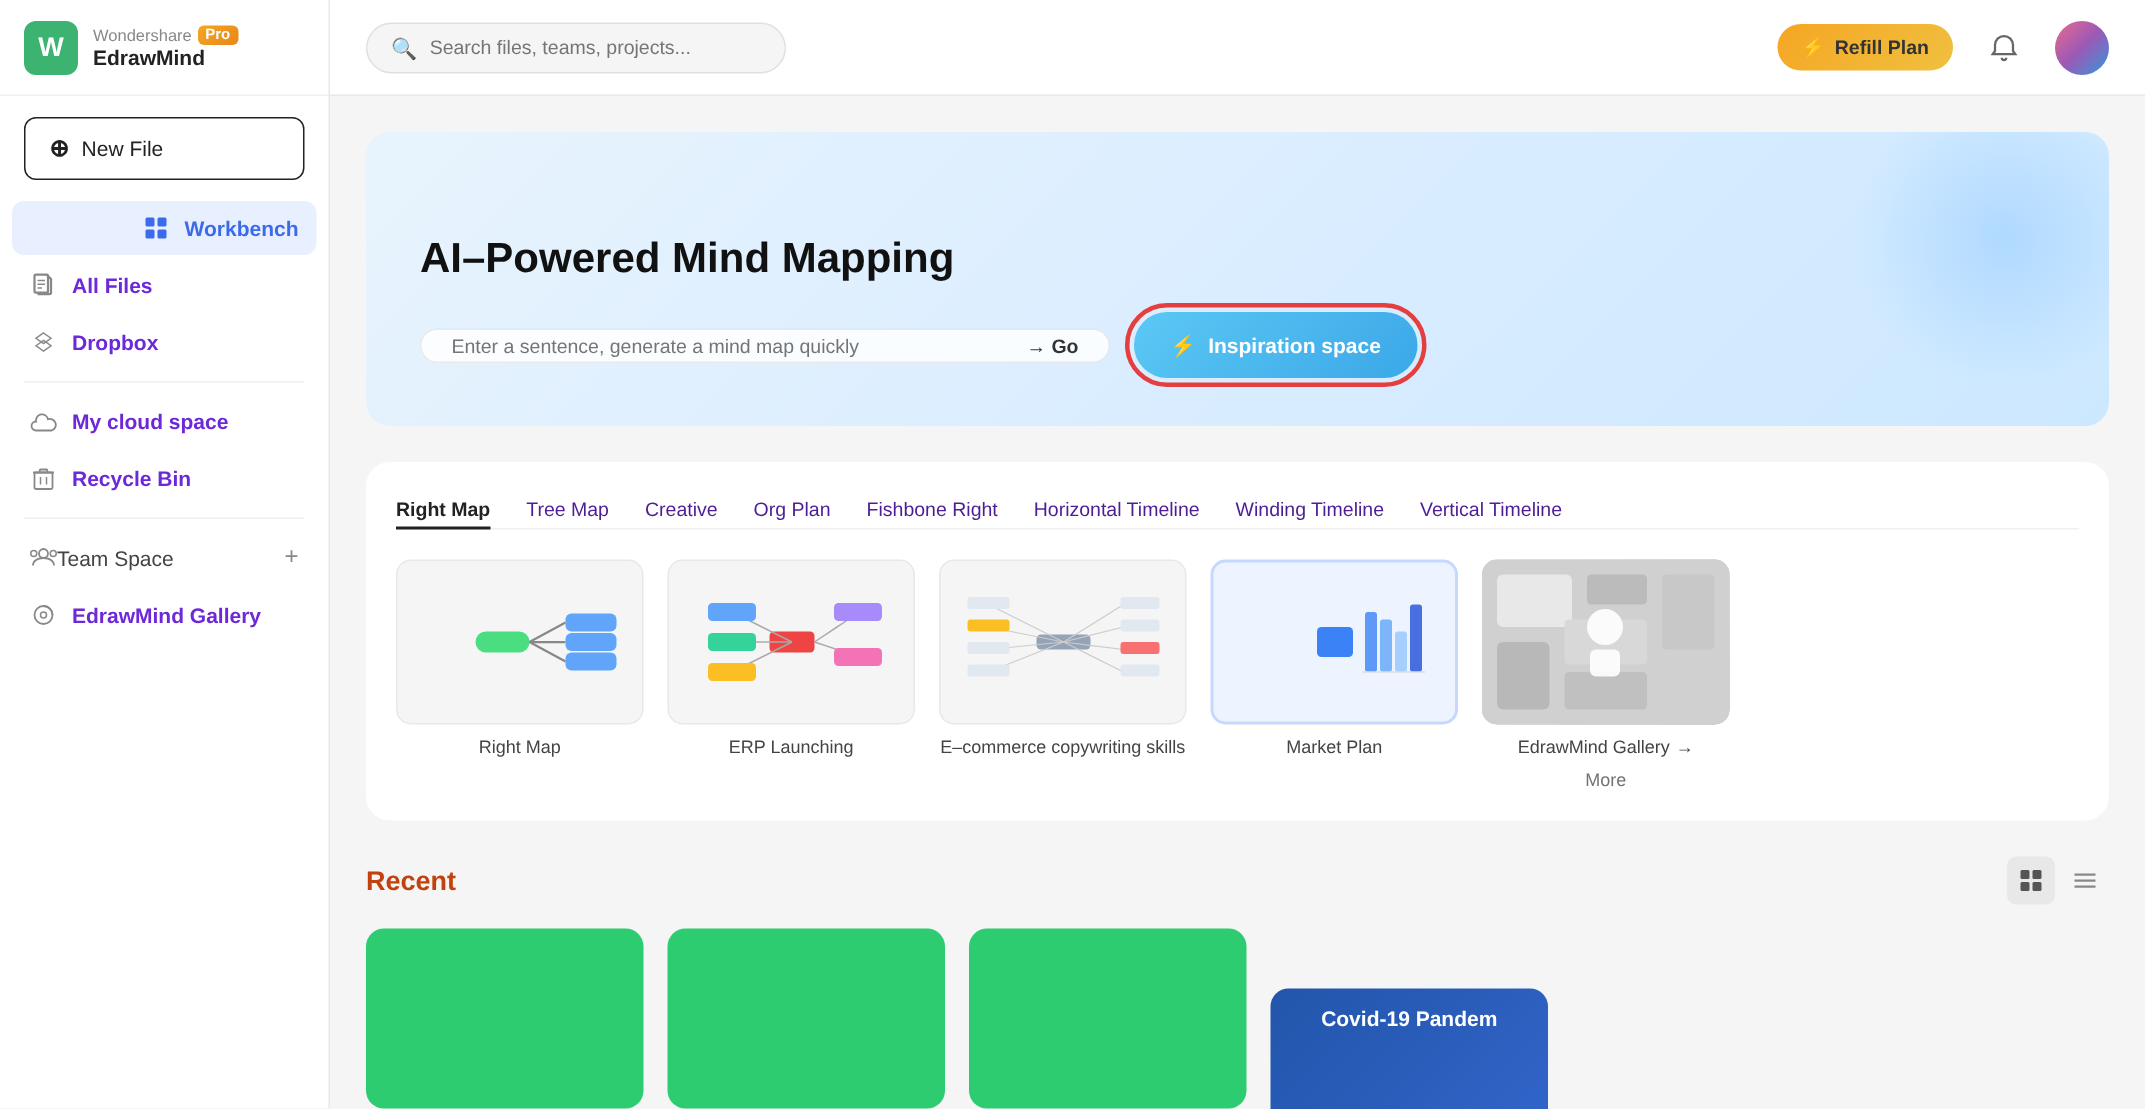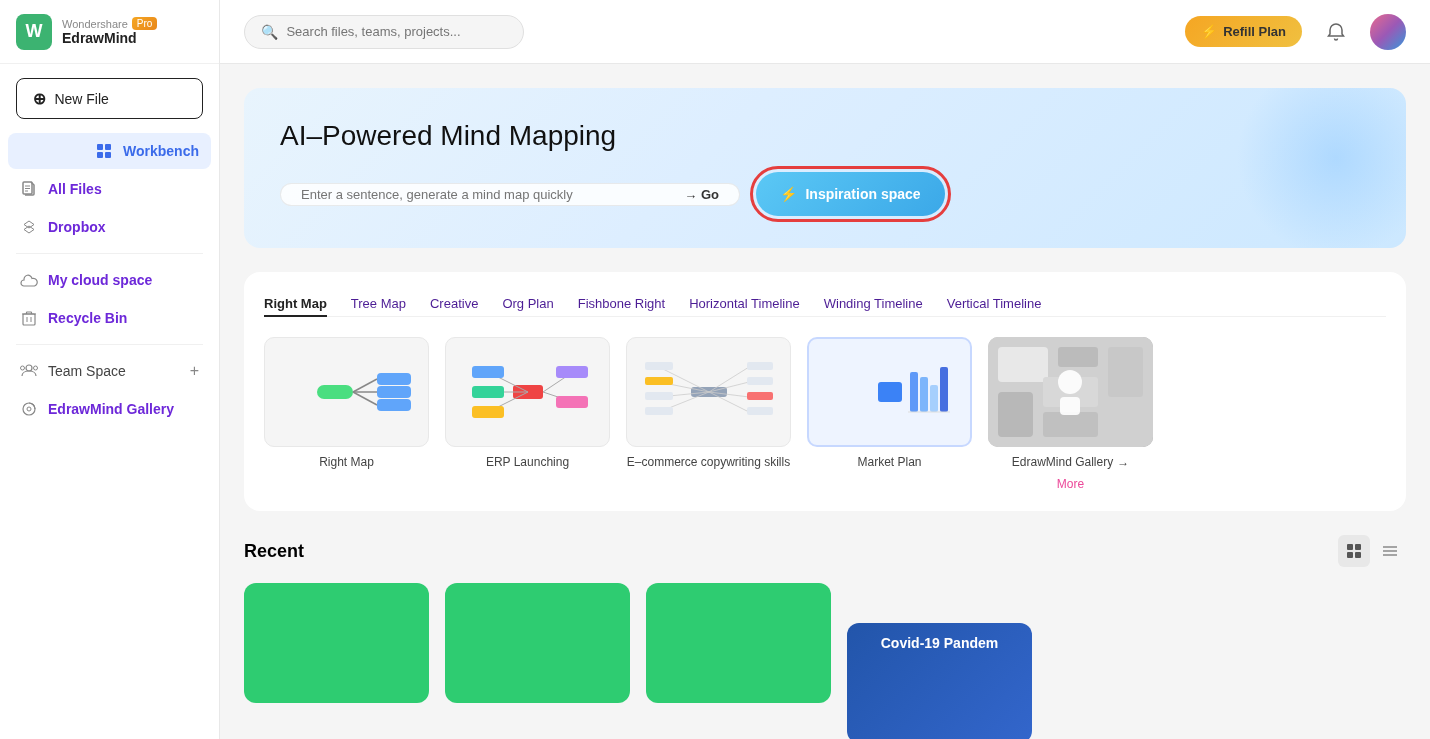--- a/index.html
+++ b/index.html
@@ -58,21 +58,21 @@
       border-radius: 8px;
       cursor: pointer;
       font-size: 14px;
       color: #6d28d9;
       font-weight: 700;
     }
     .nav-item.active { background: #e8f0ff; color: #3b6bea; font-weight: 600; justify-content: flex-end; }
     .nav-item .nav-icon { width: 18px; height: 18px; display: flex; align-items: center; justify-content: center; font-size: 15px; }
     .nav-separator { height: 1px; background: #f0f0f0; margin: 8px 16px; }
     .team-space-row { display: flex; align-items: center; justify-content: space-between; padding: 9px 12px; border-radius: 8px; cursor: pointer; font-size: 14px; color: #444; }
-    .team-space-left { display: flex; align-items: center; gap: 10px; }
+    .team-space-left { display: flex; align-items: center; }
 
     
     #main {
       flex: 1;
       display: flex;
       flex-direction: column;
       overflow: hidden;
     }
 
     
@@ -148,21 +148,21 @@
       overflow: hidden;
     }
     #hero-banner::before {
       content: '';
       position: absolute;
       top: -30px; right: -30px;
       width: 200px; height: 200px;
       background: radial-gradient(circle, rgba(100,180,255,0.3) 0%, transparent 70%);
       border-radius: 50%;
     }
-    #hero-title { font-size: 28px; font-weight: 400; color: #111; margin-bottom: 20px; }
+    #hero-title { font-size: 28px; font-weight: 700; color: #111; margin-bottom: 20px; margin-top: 36px; }
     #hero-input-row { display: flex; align-items: center; gap: 16px; }
     #hero-input-wrap {
       flex: 1;
       max-width: 460px;
       background: rgba(255,255,255,0.85);
       border-radius: 24px;
       padding: 3px 20px;
       display: flex;
       align-items: center;
       gap: 10px;
@@ -224,26 +224,26 @@
     .gallery-thumb {
       width: 165px; height: 110px;
       border-radius: 10px;
       overflow: hidden;
       position: relative;
       background: linear-gradient(135deg, #c8c8c8, #a0a0a0);
     }
     .gallery-link {
       font-size: 12px; color: #444; display: flex; align-items: center; gap: 4px; font-weight: 500;
     }
-    .more-label { font-size: 12px; color: #ec4899; }
+    .more-label { font-size: 12px; color: #737373; }
 
     
     #recent-section { }
     #recent-header { display: flex; align-items: center; justify-content: space-between; margin-bottom: 16px; }
-    #recent-title { font-size: 18px; font-weight: 700; color: #000000; }
+    #recent-title { font-size: 18px; font-weight: 700; color: #c2410c; }
     #view-toggle { display: flex; gap: 4px; }
     .view-btn {
       width: 32px; height: 32px;
       display: flex; align-items: center; justify-content: center;
       border-radius: 6px; cursor: pointer; font-size: 14px; color: #888;
       background: transparent; border: none;
     }
     .view-btn.active { background: #e8e8e8; color: #333; }
     #recent-grid { display: flex; gap: 16px; }
     .recent-card {
@@ -268,21 +268,21 @@
   </style>
 </head>
 <body>
 
 <div id="sidebar">
   <div id="logo-area">
     <div id="logo-icon">W</div>
     <div>
       <div style="display:flex;align-items:center;gap:4px;">
         <span style="font-size:11px;color:#888;">Wondershare</span>
-        <span style="background:linear-gradient(135deg,#f5a623,#e8871a);color:white;font-size:10px;font-weight:400;padding:1px 5px;border-radius:4px;">Pro</span>
+        <span style="background:linear-gradient(135deg,#f5a623,#e8871a);color:white;font-size:10px;font-weight:700;padding:1px 5px;border-radius:4px;">Pro</span>
       </div>
       <div style="font-size:14px;font-weight:700;color:#222;">EdrawMind</div>
     </div>
   </div>
 
   <button id="new-file-btn">
     <span style="font-size:16px;font-weight:700;">⊕</span>
     <span>New File</span>
   </button>
 

